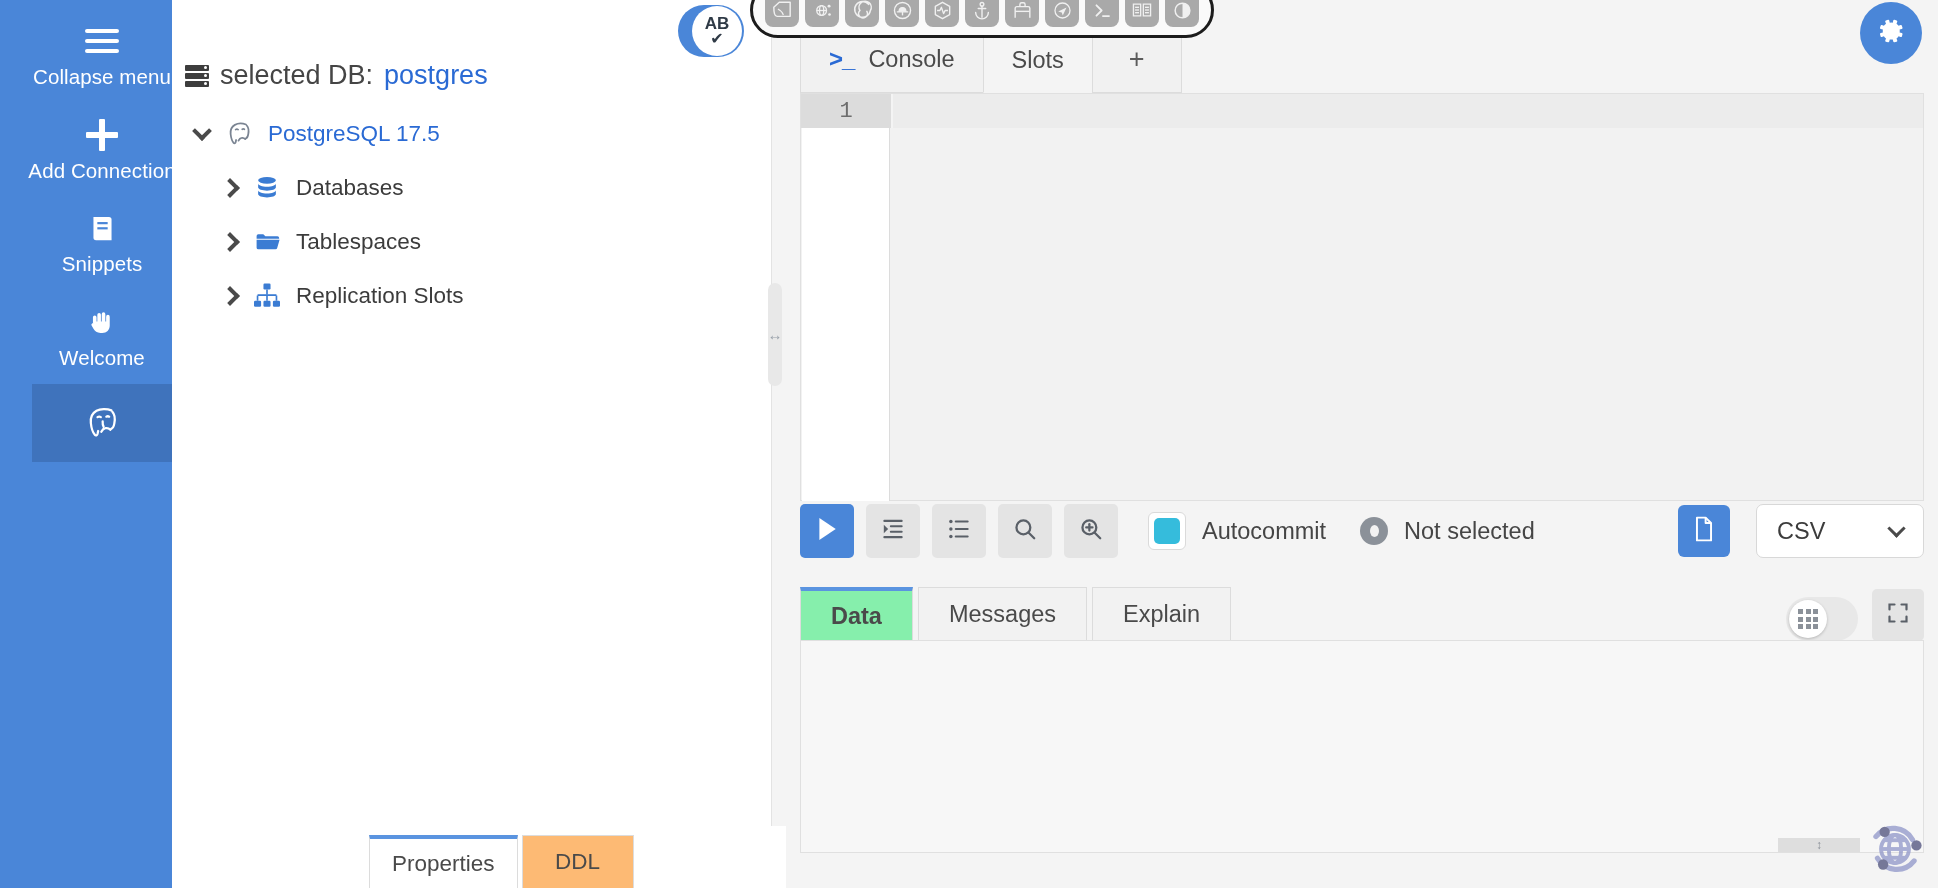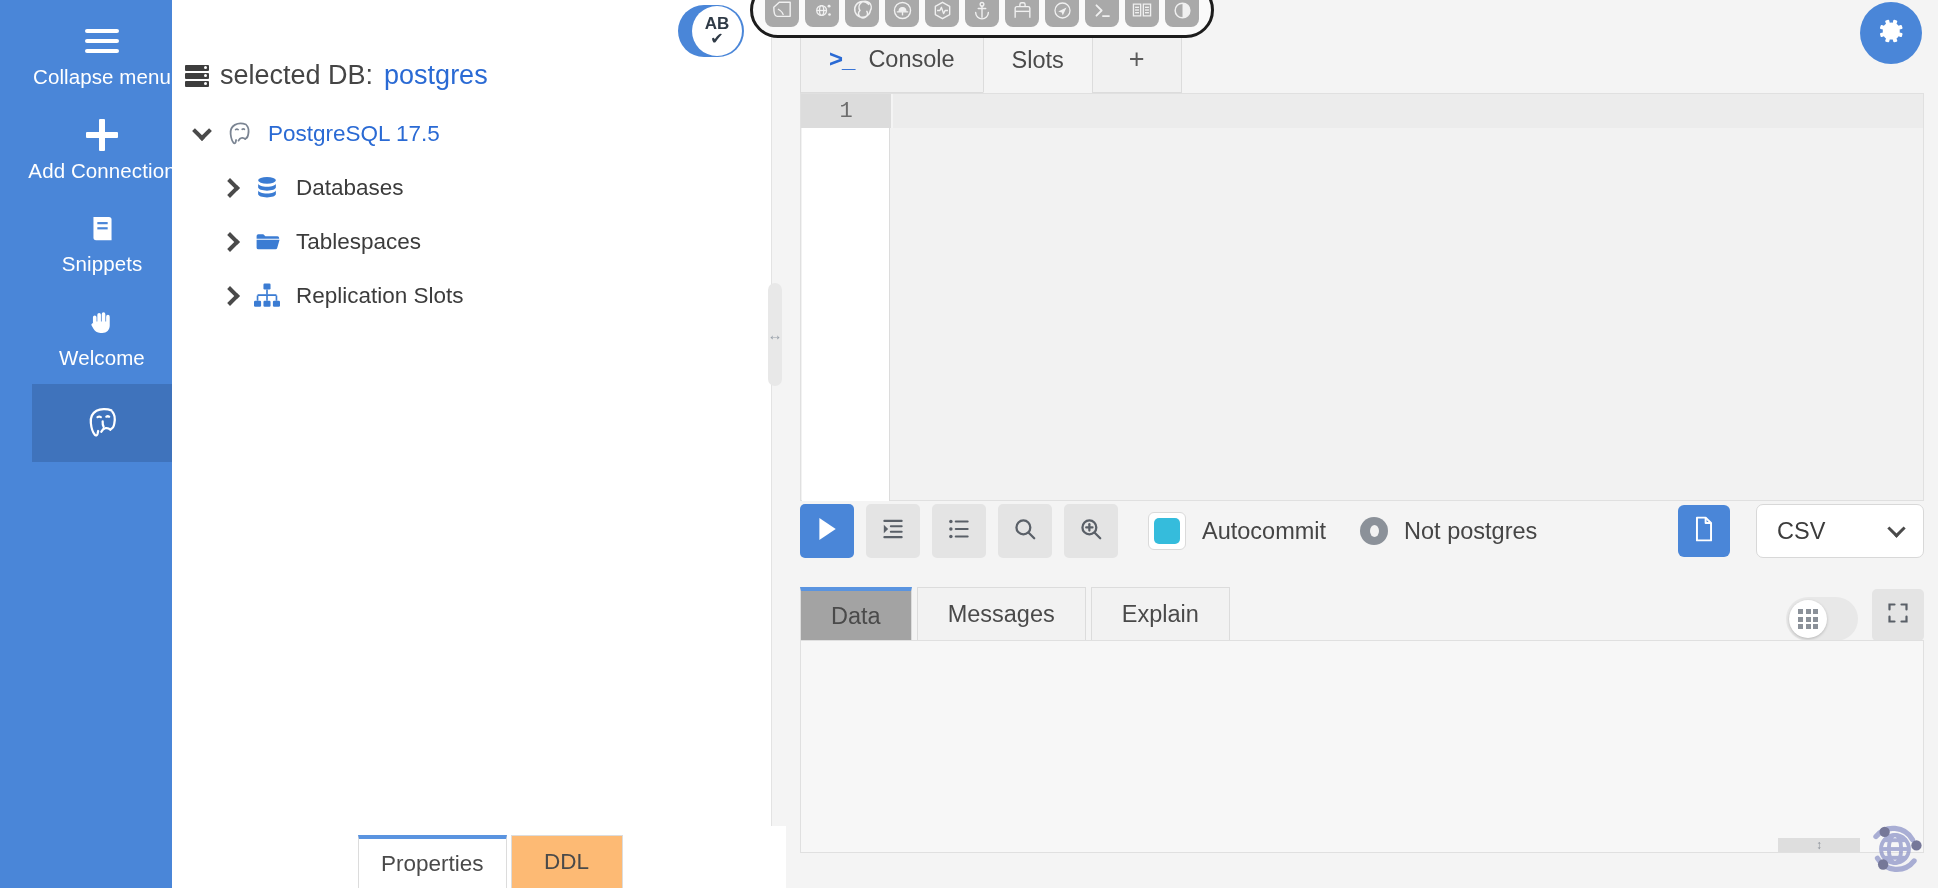--- a/index.html
+++ b/index.html
@@ -113,21 +113,21 @@
   }
   .ptab {
     height: 53px; min-width: 112px;
     display: flex; align-items: center; justify-content: center;
     padding: 0 22px;
     border: 1px solid #dcdcdc; border-bottom: none;
     background: #fdba74; color: #4a4a4a;
     font-size: 22.5px; cursor: pointer;
     margin-right: 4px;
   }
-  .ptab.active { border-top: 4px solid #5a94e0; background: #fff; }
+  .ptab.active { border-top: 4px solid #5a94e0; background: #fff; margin-left: 11px; }
   .vert-resize-btn {
     position: absolute; right: 26px; bottom: 6px;
     width: 52px; height: 52px; border-radius: 5px;
     background: #e2e2e2;
     display: flex; align-items: center; justify-content: center;
     color: #4c4c4c; font-size: 25px; cursor: pointer;
   }
 
   
   .editor-area {
@@ -229,21 +229,21 @@
     width: 1124px; height: 58px;
     display: flex; align-items: flex-end;
   }
   .rtab {
     height: 54px; padding: 0 30px;
     display: flex; align-items: center; justify-content: center;
     border: 1px solid #dcdcdc; border-bottom: none;
     background: #f2f2f2; color: #4a4a4a; font-size: 23.5px;
     cursor: pointer; margin-right: 5px; white-space: nowrap;
   }
-  .rtab.active { background: #a3a3a3; border-top: 4px solid #5a94e0; }
+  .rtab.active { background: #86efac; border-top: 4px solid #5a94e0; font-weight: bold; }
   .grid-toggle {
     width: 72px; height: 44px; border-radius: 22px;
     background: #e8e8e8; display: flex; align-items: center; padding: 3px;
     cursor: pointer; margin-left: auto;
   }
   .grid-toggle .knob {
     width: 38px; height: 38px; border-radius: 50%;
     background: #fff; display: flex; align-items: center; justify-content: center;
     box-shadow: 0 1px 3px rgba(0,0,0,.22);
   }
@@ -542,21 +542,21 @@
       </div>
 
       <div class="autocommit-box">
           <i></i>
         </div>
       <span class="tb-label">Autocommit</span>
 
       <div class="conn-dot">
           <i></i>
         </div>
-      <span class="tb-label">Not postgres</span>
+      <span class="tb-label">Not selected</span>
 
       <div class="spacer"></div>
 
       <div class="exp-btn">
         <span>
           <svg width="24" height="26" viewBox="0 0 20 24" fill="none" stroke="#fff" stroke-width="1.8" stroke-linejoin="round">
             <path d="M3.5 1.5h8l5 5v16h-13z"></path>
               <path d="M11.5 1.5v5h5"></path>
           </svg>
         </span>

